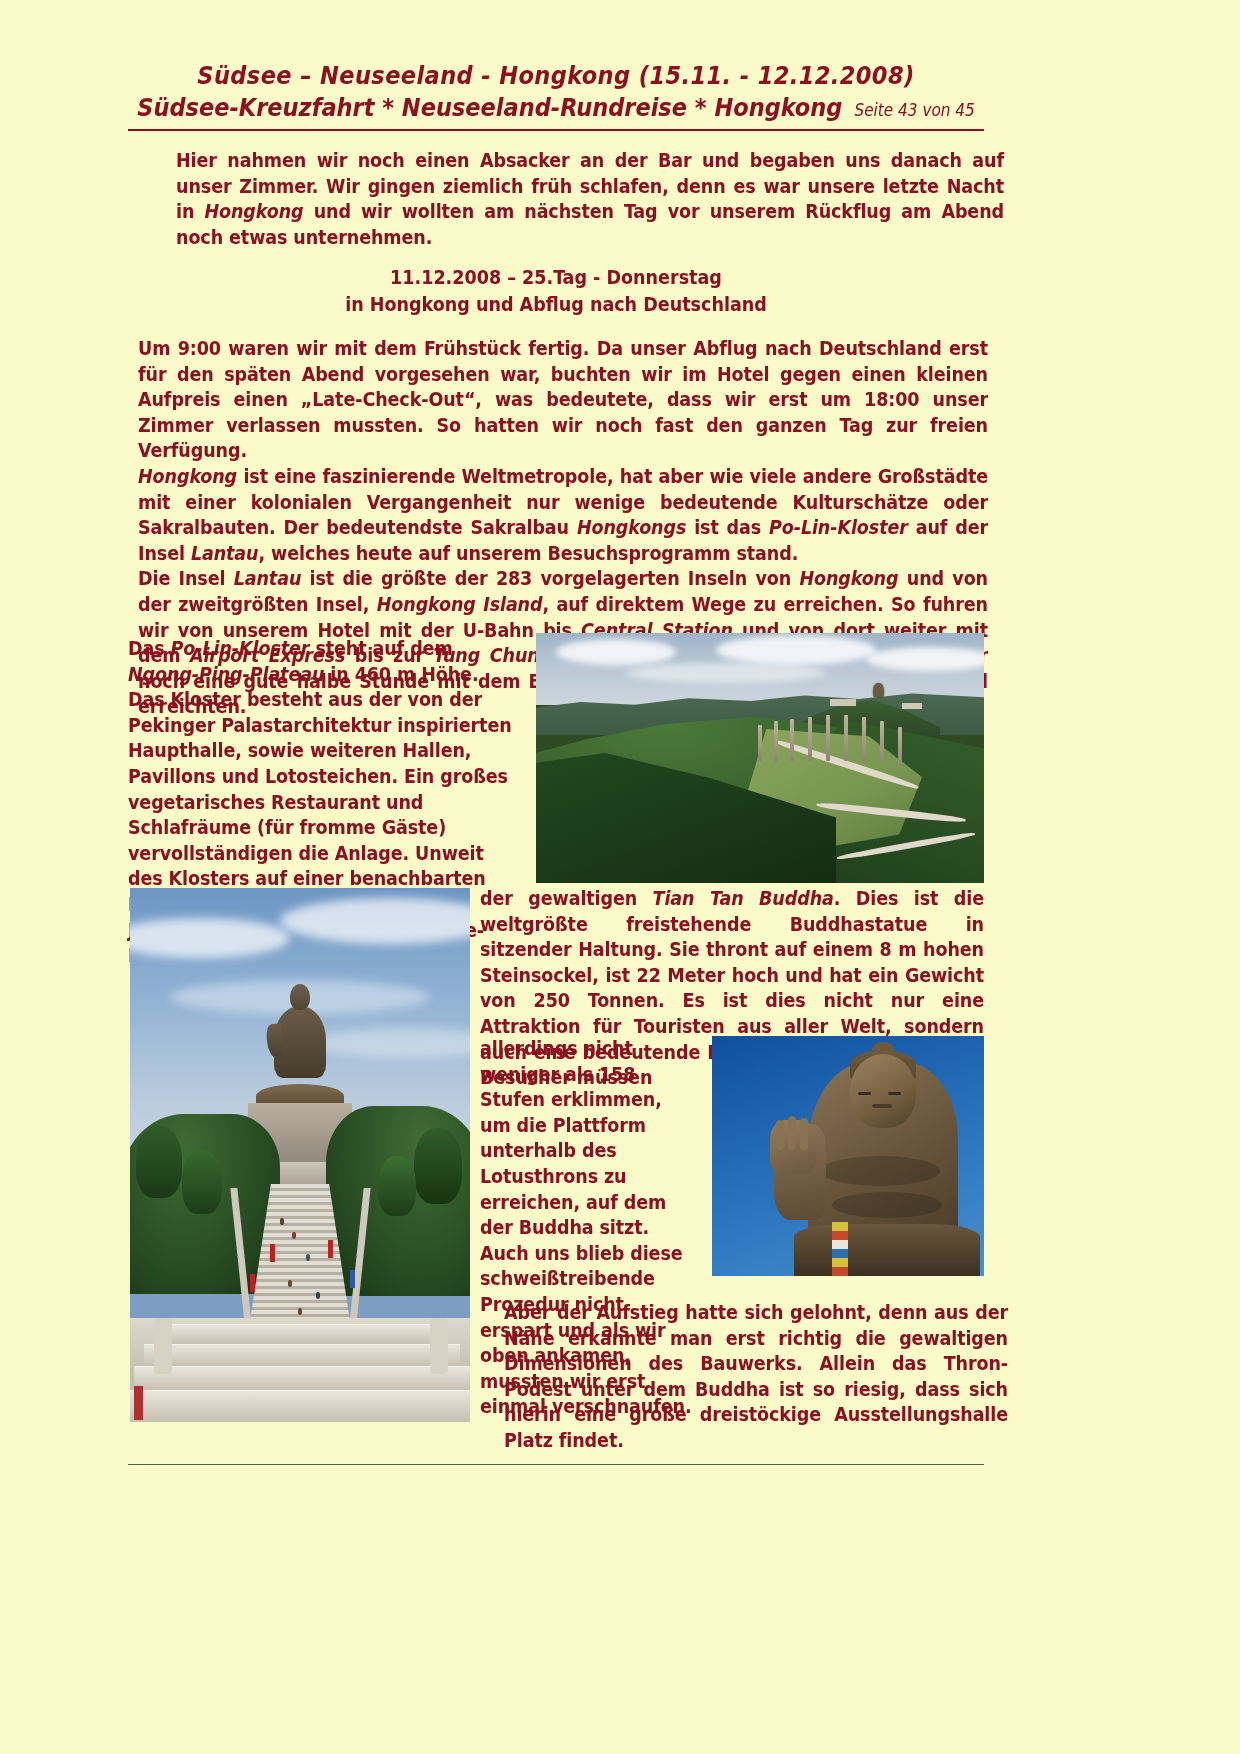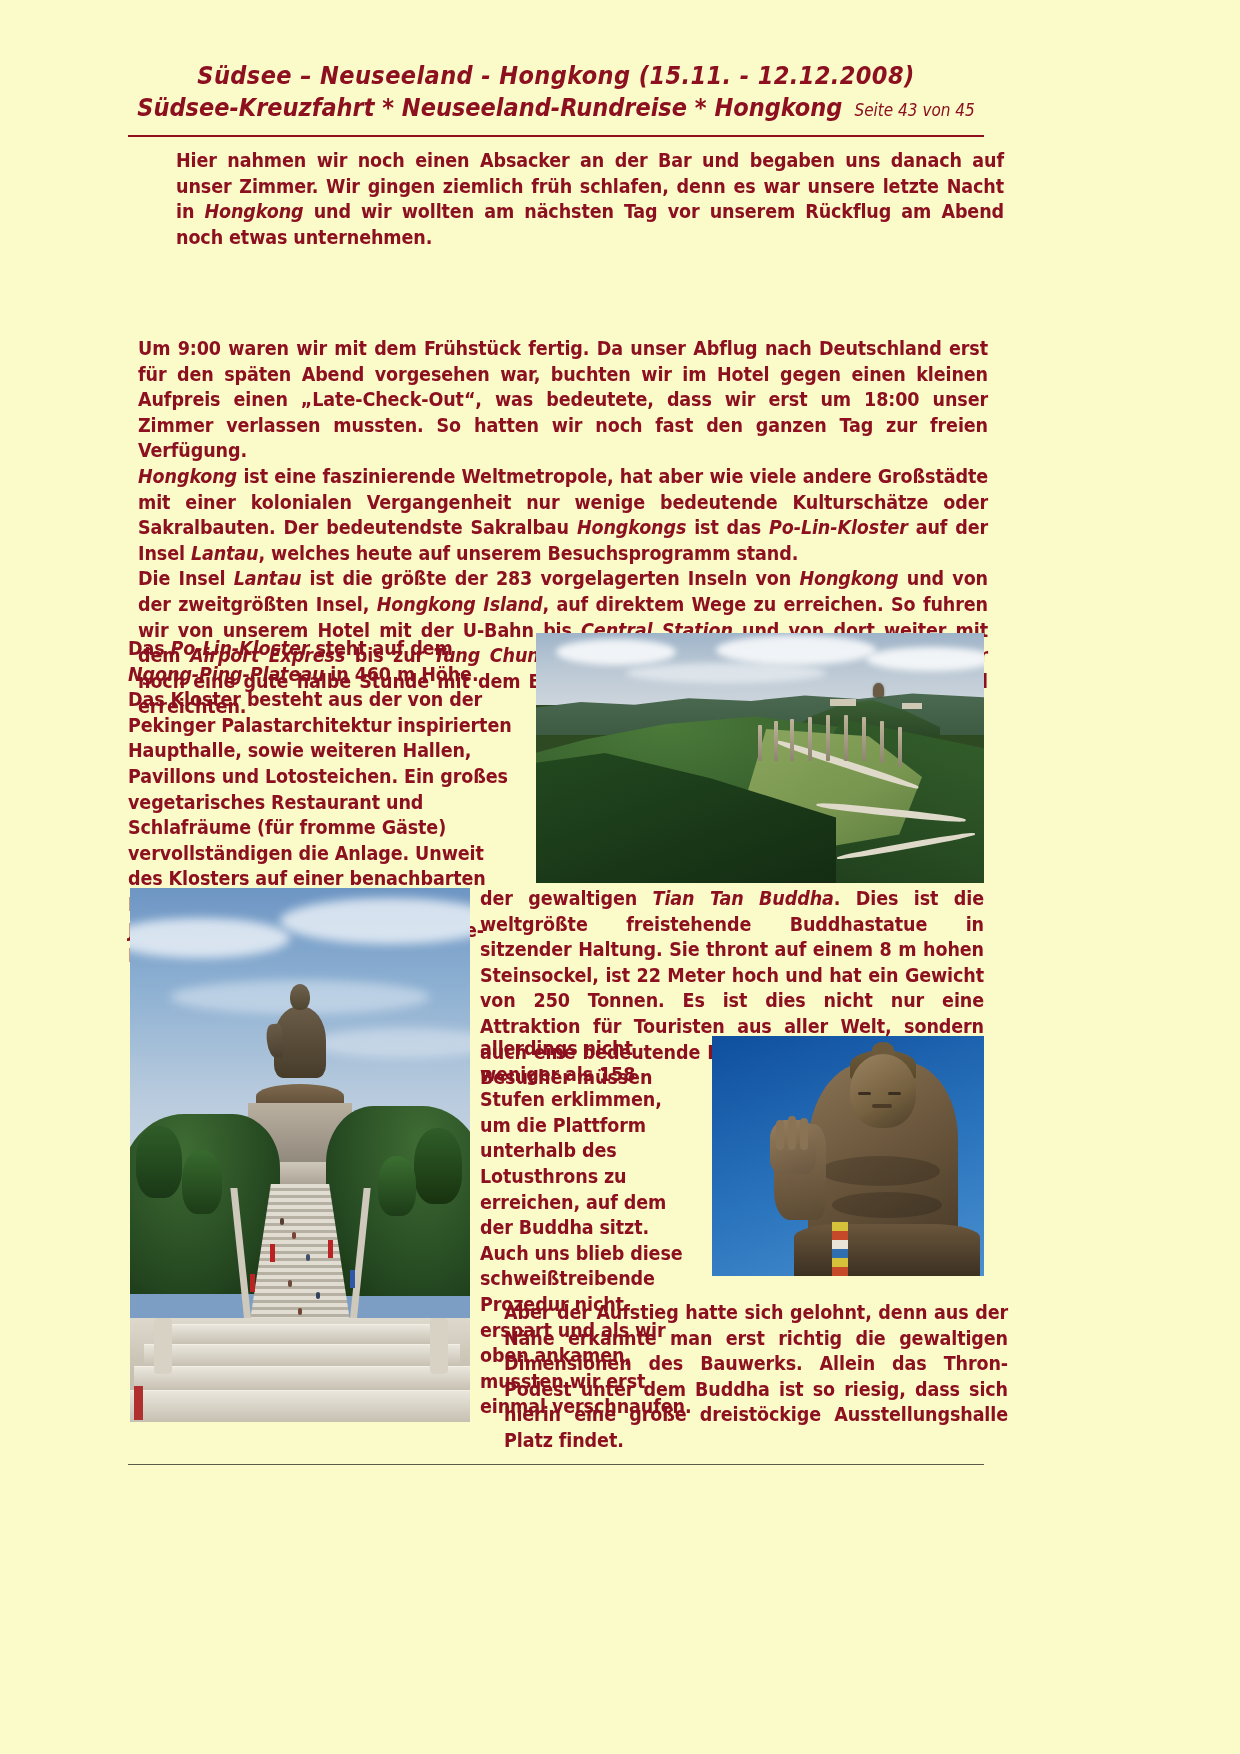--- a/index.html
+++ b/index.html
@@ -37,21 +37,21 @@
     font-style: italic;
     letter-spacing: 0.4px;
     color: #8c1020;
     white-space: nowrap;
     line-height: 32px;
   }
   .header-line2wrap {
     position: relative;
     text-align: center;
     line-height: 32px;
-    padding-bottom: 8px;
+    padding-bottom: 2px;
     border-bottom: 2.5px solid #8c1020;
     white-space: nowrap;
   }
   .header-line2 {
     font-size: 25px;
     font-weight: bold;
     font-style: italic;
     color: #8c1020;
   }
   .header-page {
@@ -404,20 +404,24 @@
     <div class="header-line1">Südsee – Neuseeland  -  Hongkong  (15.11.  -  12.12.2008)</div>
     <div class="header-line2wrap">
       <span class="header-line2">Südsee-Kreuzfahrt * Neuseeland-Rundreise * Hongkong</span><span class="header-page">Seite 43 von 45</span>
     </div>
   </div>
 
   <div class="para-intro body-text">
     <span>Hier nahmen wir noch einen Absacker an der Bar und begaben uns danach auf unser Zimmer. Wir gingen ziemlich früh schlafen, denn es war unsere letzte Nacht in </span><span class="it">Hongkong</span><span> und wir wollten am nächsten Tag vor unserem Rückflug am Abend noch etwas unternehmen.</span>
   </div>
 
+  <div class="day-heading">
+    <div>11.12.2008 – 25.Tag - Donnerstag</div>
+    <div>in Hongkong und Abflug nach Deutschland</div>
+  </div>
 
   <div class="para-main body-text">
     <span>Um 9:00 waren wir mit dem Frühstück fertig. Da unser Abflug nach Deutschland erst für den späten Abend vorgesehen war, buchten wir im Hotel gegen einen kleinen Aufpreis einen „Late-Check-Out“, was bedeutete, dass wir erst um 18:00 unser Zimmer verlassen mussten. So hatten wir noch fast den ganzen Tag zur freien Verfügung.</span><br>
     <span class="it">Hongkong</span><span> ist eine faszinierende Weltmetropole, hat aber wie viele andere Großstädte mit einer kolonialen Vergangenheit nur wenige bedeutende Kulturschätze oder Sakralbauten. Der bedeutendste Sakralbau </span><span class="it">Hongkongs</span><span> ist das </span><span class="it">Po-Lin-Kloster</span><span> auf der Insel </span><span class="it">Lantau</span><span>, welches heute auf unserem Besuchsprogramm stand.</span><br>
     <span>Die Insel </span><span class="it">Lantau</span><span> ist die größte der 283 vorgelagerten Inseln von </span><span class="it">Hongkong</span><span> und von der zweitgrößten Insel, </span><span class="it">Hongkong Island</span><span>, auf direktem Wege zu erreichen. So fuhren wir von unserem Hotel mit der U-Bahn bis </span><span class="it">Central Station</span><span> und von dort weiter mit dem </span><span class="it">Airport Express</span><span> bis zur </span><span class="it">Tung Chung Station</span><span> auf Lantau. Von dort mussten wir noch eine gute halbe Stunde mit dem Bus fahren, bevor wir gegen 11:00 unser Ziel erreichten.</span>
   </div>
 
   <div class="col-left-1 body-text">
     <span>Das </span><span class="it">Po-Lin-Kloster</span><span> steht auf dem </span><span class="it">Ngong-Ping-Plateau</span><span> in 460 m Höhe. Das Kloster besteht aus der von der Pekinger Palastarchitektur inspirierten Haupthalle,  sowie weiteren Hallen, Pavillons und Lotosteichen. Ein großes vegetarisches Restaurant und Schlafräume (für fromme Gäste) vervollständigen die Anlage. Unweit des Klosters auf einer benachbarten Bergspitze wurde ab 1980 in 13 Jähriger Bauzeit ein riesiger Bronze-Buddha errichtet,</span>
   </div>

